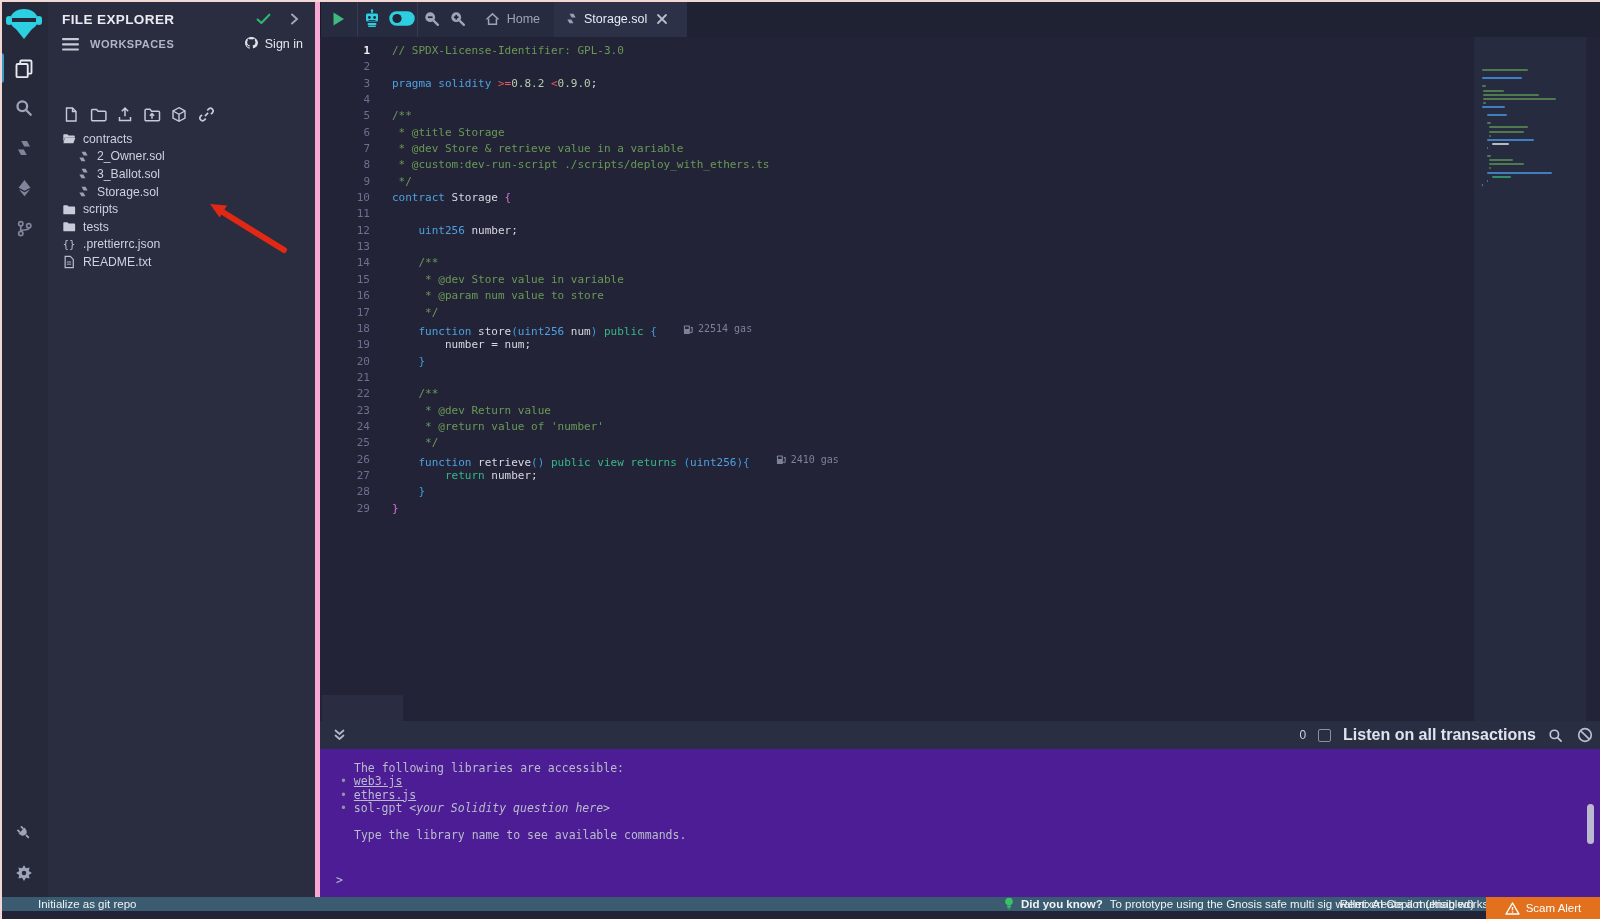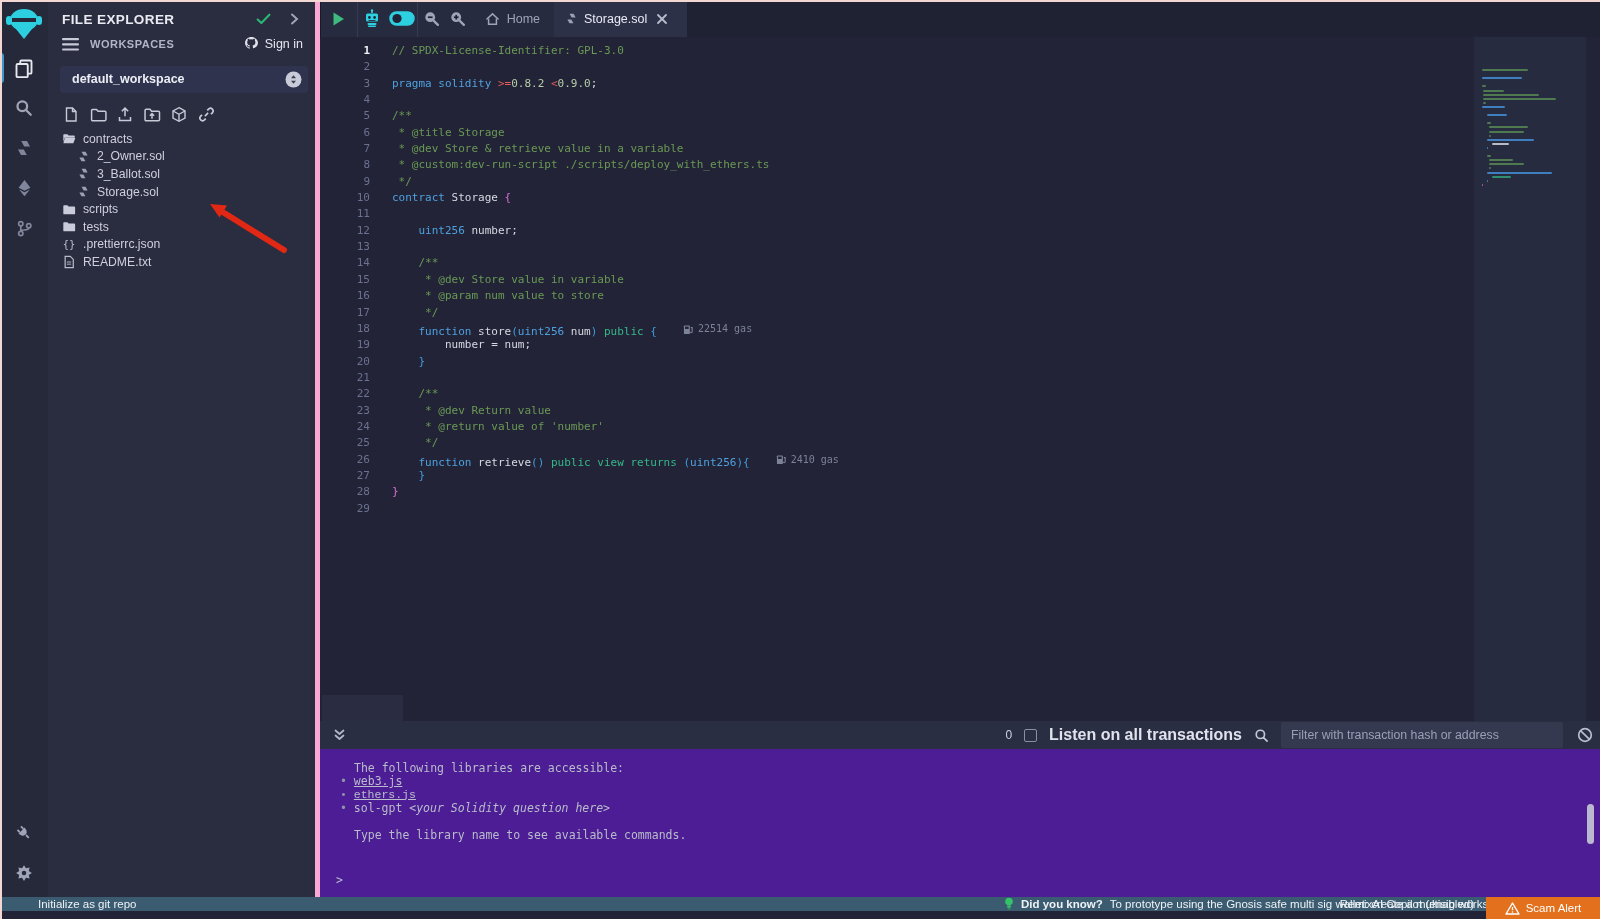--- a/index.html
+++ b/index.html
@@ -208,30 +208,20 @@
       </span>
     <span id="ws-label">WORKSPACES</span>
     <span id="ws-signin">
       <span class="oct">
           <svg width="17" height="15" viewBox="0 0 17 15">
             <path d="M8.5 1C4.8 1 2 3.6 2 7c0 2.6 1.8 4.9 4.3 5.7.3 0 .4-.1.4-.3v-1.2c-1.8.4-2.2-.8-2.2-.8-.3-.7-.7-.9-.7-.9-.6-.4 0-.4 0-.4.6 0 1 .6 1 .6.6 1 1.5.7 1.9.5 0-.4.2-.7.4-.9-1.4-.1-2.9-.7-2.9-3.1 0-.7.2-1.2.6-1.7 0-.2-.3-.8.1-1.7 0 0 .5-.2 1.8.6a6 6 0 0 1 3.2 0c1.2-.8 1.8-.6 1.8-.6.4.9.1 1.5.1 1.7.4.5.6 1 .6 1.7 0 2.4-1.5 3-2.9 3.1.2.2.4.6.4 1.1v1.6c0 .2.1.3.4.3A6.1 6.1 0 0 0 15 7c0-3.4-2.8-6-6.5-6z" fill="#dfe1ea"></path>
           </svg>
         </span>
       <span class="txt">Sign in</span>
     </span>
-  </div>
-  <div id="ws-select">
-    <span class="name">default_workspace</span>
-    <span class="circ">
-        <svg width="17" height="17" viewBox="0 0 17 17">
-          <circle cx="8.5" cy="8.5" r="8" fill="#c9ccd8"></circle>
-          <polygon points="8.5,4.2 11,7.3 6,7.3" fill="#3a3d52"></polygon>
-          <polygon points="8.5,12.8 6,9.7 11,9.7" fill="#3a3d52"></polygon>
-        </svg>
-      </span>
   </div>
   <div id="fp-toolbar">
       <span class="fp-tool">
         <svg width="14" height="17" viewBox="0 0 14 16">
           <path d="M2.5 1.5h6l3.5 3.5v9.5h-9.5z" fill="none" stroke="#c7cad8" stroke-width="1.4"></path>
           <path d="M8.5 1.5V5H12" fill="none" stroke="#c7cad8" stroke-width="1.4"></path>
         </svg>
       </span>
       <span class="fp-tool">
         <svg width="17" height="15" viewBox="0 0 16 14">
@@ -454,21 +444,21 @@
       <div class="num">29</div>
     </div>
   <div id="code"><div class="ln"><span class="c">// SPDX-License-Identifier: GPL-3.0</span></div><div class="ln"></div><div class="ln"><span class="k">pragma solidity </span><span class="o">&gt;=</span><span class="n">0.8.2</span><span class="f"> </span><span class="o">&lt;</span><span class="n">0.9.0</span><span class="f">;</span></div><div class="ln"></div><div class="ln"><span class="c">/**</span></div><div class="ln"><span class="c"> * @title Storage</span></div><div class="ln"><span class="c"> * @dev Store &amp; retrieve value in a variable</span></div><div class="ln"><span class="c"> * @custom:dev-run-script ./scripts/deploy_with_ethers.ts</span></div><div class="ln"><span class="c"> */</span></div><div class="ln"><span class="k">contract</span><span class="f"> Storage </span><span class="b1">{</span></div><div class="ln"></div><div class="ln"><span class="f">    </span><span class="k">uint256</span><span class="f"> number;</span></div><div class="ln"></div><div class="ln"><span class="c">    /**</span></div><div class="ln"><span class="c">     * @dev Store value in variable</span></div><div class="ln"><span class="c">     * @param num value to store</span></div><div class="ln"><span class="c">     */</span></div><div class="ln"><span class="f">    </span><span class="k">function</span><span class="f"> store</span><span class="b2">(</span><span class="k">uint256</span><span class="f"> num</span><span class="b2">)</span><span class="f"> </span><span class="g">public</span><span class="f"> </span><span class="b2">{</span><span class="gas"><svg width="11" height="11" viewBox="0 0 12 12">
             <rect x="1" y="1.5" width="6.5" height="9.5" rx="1" fill="#7c8298"></rect>
             <rect x="2.2" y="2.8" width="4" height="2.6" fill="#222336"></rect>
             <path d="M8.5 4h1.5v4.5a1 1 0 0 1-2 0" fill="none" stroke="#7c8298" stroke-width="1.2"></path>
           </svg><span>22514 gas</span></span></div><div class="ln"><span class="f">        number = num;</span></div><div class="ln"><span class="f">    </span><span class="b2">}</span></div><div class="ln"></div><div class="ln"><span class="c">    /**</span></div><div class="ln"><span class="c">     * @dev Return value</span></div><div class="ln"><span class="c">     * @return value of 'number'</span></div><div class="ln"><span class="c">     */</span></div><div class="ln"><span class="f">    </span><span class="k">function</span><span class="f"> retrieve</span><span class="b2">()</span><span class="f"> </span><span class="g">public</span><span class="f"> </span><span class="g">view</span><span class="f"> </span><span class="g">returns</span><span class="f"> </span><span class="b2">(</span><span class="k">uint256</span><span class="b2">)</span><span class="b2">{</span><span class="gas"><svg width="11" height="11" viewBox="0 0 12 12">
             <rect x="1" y="1.5" width="6.5" height="9.5" rx="1" fill="#7c8298"></rect>
             <rect x="2.2" y="2.8" width="4" height="2.6" fill="#222336"></rect>
             <path d="M8.5 4h1.5v4.5a1 1 0 0 1-2 0" fill="none" stroke="#7c8298" stroke-width="1.2"></path>
-          </svg><span>2410 gas</span></span></div><div class="ln"><span class="f">    </span><span class="b2">}</span></div><div class="ln"><span class="b1">}</span></div></div>
+          </svg><span>2410 gas</span></span></div><div class="ln"><span class="f">        </span><span class="g">return</span><span class="f"> number;</span></div><div class="ln"><span class="f">    </span><span class="b2">}</span></div><div class="ln"><span class="b1">}</span></div></div>
   <div id="minimap">
       <div class="mm-bar" style="left: 8px; top: 32px; width: 45.5px; background: rgb(79, 122, 79);"></div>
       <div class="mm-bar" style="left: 8px; top: 40.2px; width: 40.3px; background: rgb(63, 127, 191);"></div>
       <div class="mm-bar" style="left: 8px; top: 48.4px; width: 3.9px; background: rgb(79, 122, 79);"></div>
       <div class="mm-bar" style="left: 9.3px; top: 52.5px; width: 20.8px; background: rgb(79, 122, 79);"></div>
       <div class="mm-bar" style="left: 9.3px; top: 56.6px; width: 55.9px; background: rgb(79, 122, 79);"></div>
       <div class="mm-bar" style="left: 9.3px; top: 60.7px; width: 72.8px; background: rgb(79, 122, 79);"></div>
       <div class="mm-bar" style="left: 9.3px; top: 64.8px; width: 2.6px; background: rgb(79, 122, 79);"></div>
       <div class="mm-bar" style="left: 8px; top: 68.9px; width: 23.4px; background: rgb(63, 127, 191);"></div>
       <div class="mm-bar" style="left: 13.2px; top: 77.1px; width: 19.5px; background: rgb(63, 127, 191);"></div>
@@ -503,35 +493,34 @@
   <div class="right">
     <span id="tx-count">0</span>
     <span id="tx-check"></span>
     <span id="tx-label">Listen on all transactions</span>
     <span id="term-search">
         <svg width="15" height="15" viewBox="0 0 16 16">
           <circle cx="6.8" cy="6.8" r="4.4" fill="none" stroke="#c3c6d4" stroke-width="1.8"></circle>
           <line x1="10.2" y1="10.2" x2="14" y2="14" stroke="#c3c6d4" stroke-width="1.8" stroke-linecap="round"></line>
         </svg>
       </span>
-    <input id="tx-filter" placeholder="Filter with transaction hash or address" style="">
     <span id="term-ban">
         <svg width="16" height="16" viewBox="0 0 16 16">
           <circle cx="8" cy="8" r="6.3" fill="none" stroke="#b9bdcc" stroke-width="1.7"></circle>
           <line x1="3.7" y1="3.9" x2="12.3" y2="12.1" stroke="#b9bdcc" stroke-width="1.7"></line>
         </svg>
       </span>
   </div>
 </div>
 
 <div id="terminal" class="abs">
   <div id="term-thumb"></div>
 <div class="t-line" style="top: 12px; left: 34px;">The following libraries are accessible:</div>
     <div class="t-line" style="top: 25px; left: 20px;"><span class="t-bullet">• </span><span class="t-link">web3.js</span></div>
-    <div class="t-line" style="top: 38.5px; left: 20px; font-family: Liberation Mono, monospace;"><span class="t-bullet">• </span><span class="t-link">ethers.js</span></div>
+    <div class="t-line" style="top: 38.5px; left: 20px;"><span class="t-bullet">• </span><span class="t-link">ethers.js</span></div>
     <div class="t-line" style="top: 52px; left: 20px;"><span class="t-bullet">• </span><span>sol-gpt </span><span class="t-it">&lt;your Solidity question here&gt;</span></div>
     <div class="t-line" style="top: 79px; left: 34px;">Type the library name to see available commands.</div>
     <div class="t-line" style="top: 124px; left: 16px;">&gt;</div>
   </div>
 
 <div id="statusbar" class="abs">
   <span id="sb-left">Initialize as git repo</span>
   <span id="sb-tip">
     <span id="ic-bulb">
         <svg width="10" height="14" viewBox="0 0 10 14">

